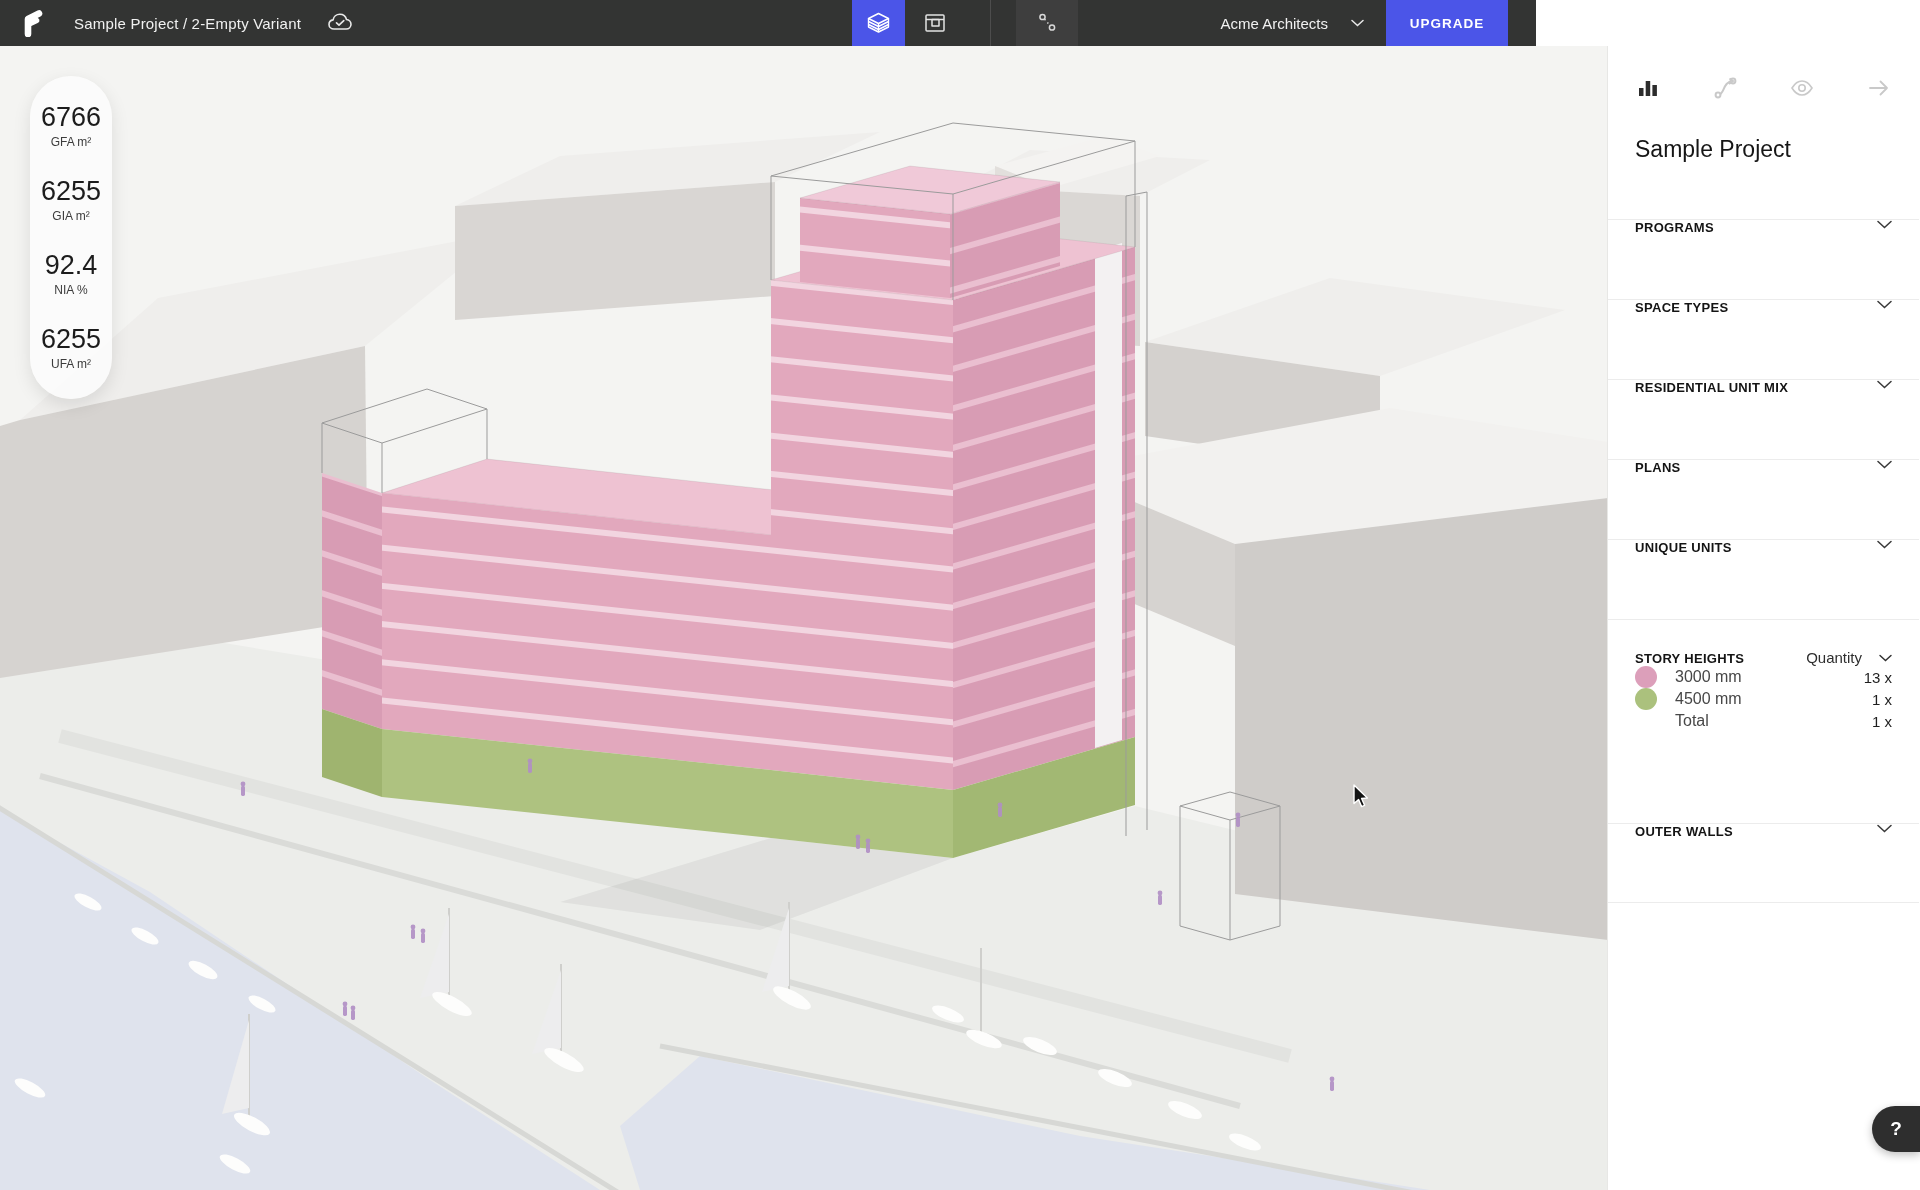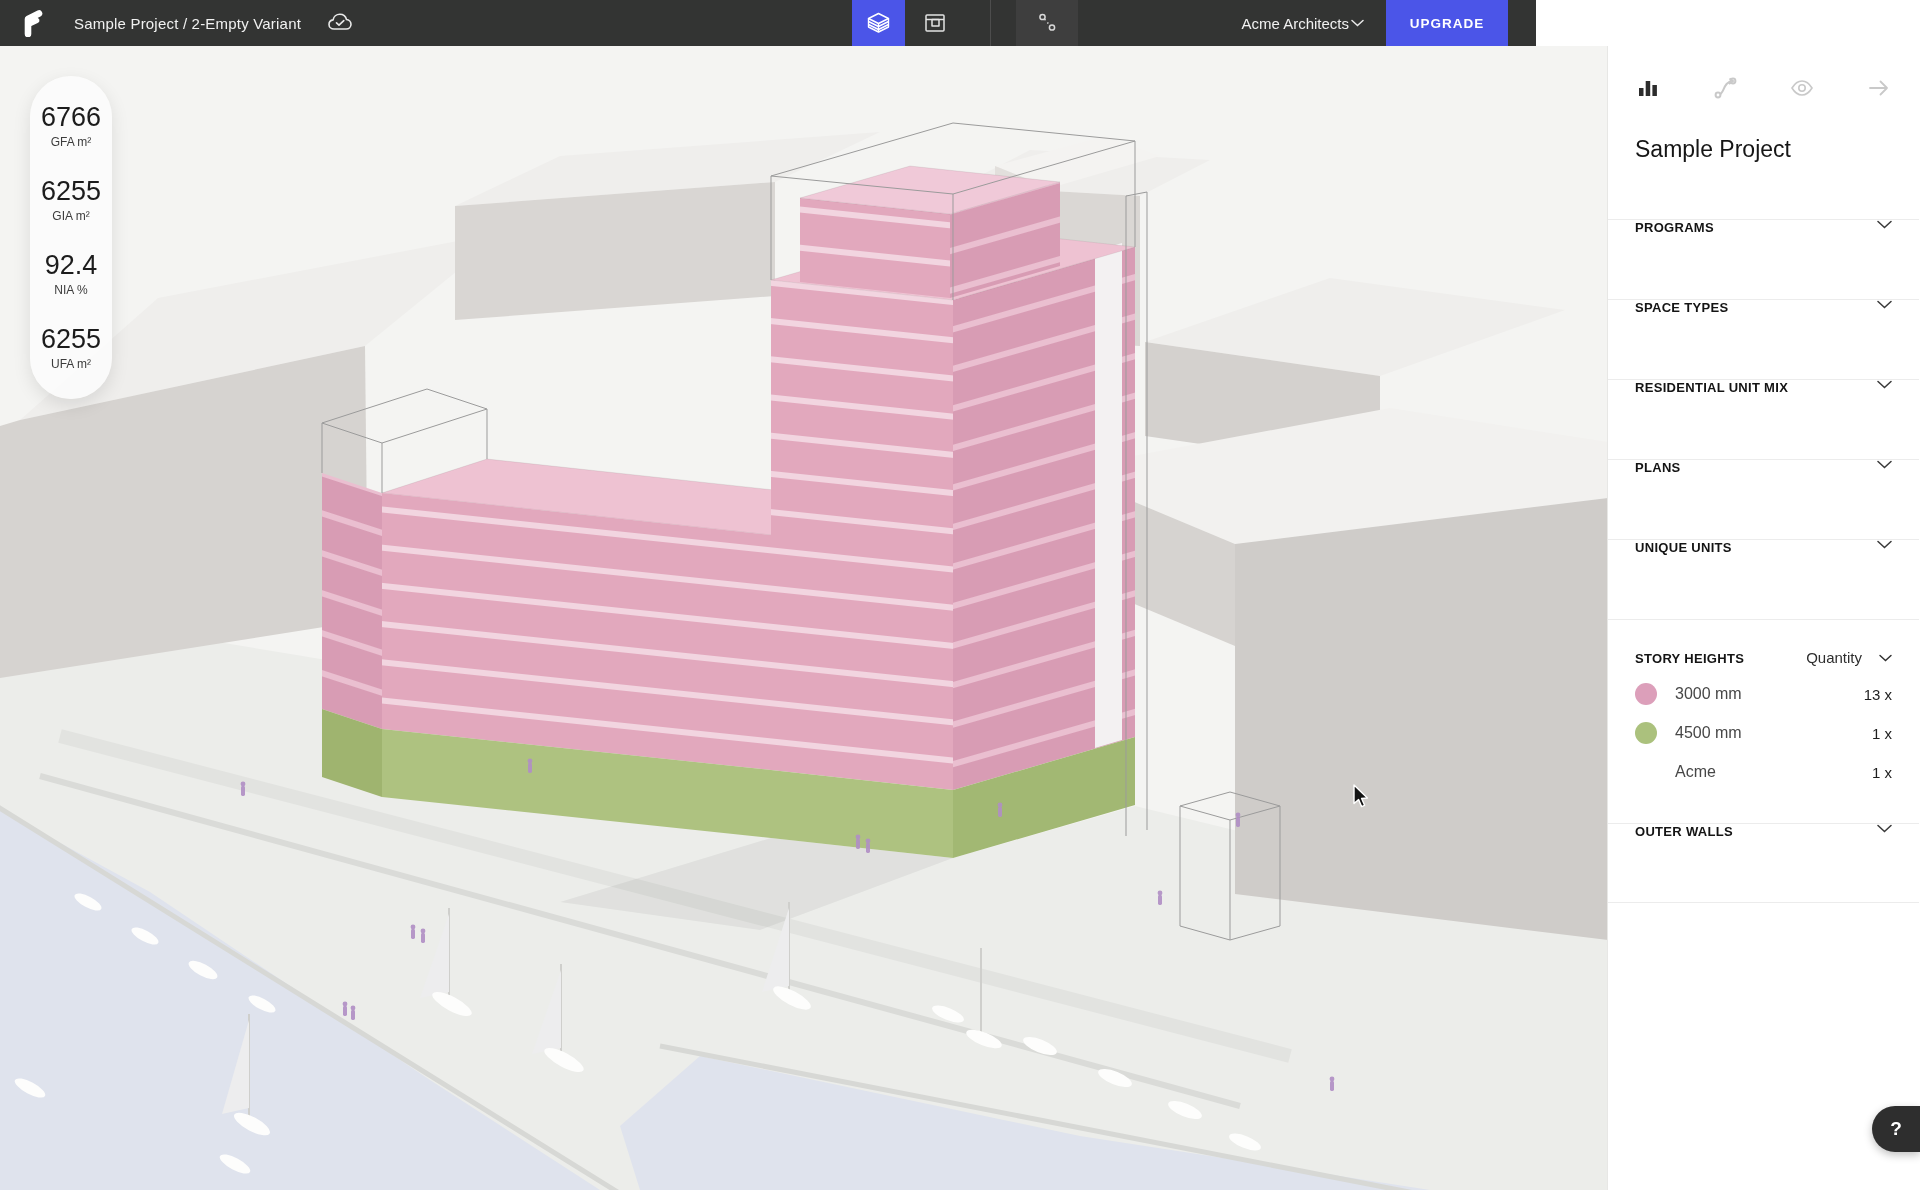--- a/index.html
+++ b/index.html
@@ -16,21 +16,21 @@
   .topbar{position:absolute;left:0;top:0;width:1536px;height:46px;background:var(--c-topbar);display:flex;align-items:center;z-index:40}
   .tb-logo{margin-left:20px;display:flex;align-items:center;cursor:pointer}
   .tb-title{margin-left:30px;color:#f1f1f1;font-size:15px;letter-spacing:.2px;cursor:pointer}
   .tb-cloud{margin-left:26px;display:flex;align-items:center}
   .tb-center{position:absolute;left:0;top:0;height:46px;width:100%;pointer-events:none}
   .tb-btn{pointer-events:auto;position:absolute;top:0;height:46px;border:none;background:transparent;display:flex;align-items:center;justify-content:center;cursor:pointer;color:#e8e8e8}
   .tb-btn.active{background:var(--c-accent)}
   .tb-btn.tool{background:#3e3e3e;color:#dcdcdc}
   .tb-sep{position:absolute;top:0;height:46px;width:1px;background:#4d4d4d}
   .tb-right{position:absolute;right:0;top:0;height:46px;display:flex;align-items:center}
-  .org{display:flex;align-items:center;gap:2px;color:#f1f1f1;font-size:15px;margin-right:22px;cursor:pointer}
+  .org{display:flex;align-items:center;gap:23px;color:#f1f1f1;font-size:15px;margin-right:22px;cursor:pointer}
   .upgrade{height:46px;width:122px;margin-right:28px;border:none;background:var(--c-accent);color:#fff;font-family:inherit;font-size:13.5px;font-weight:700;letter-spacing:1px;cursor:pointer}
 
   
   .viewport{position:absolute;left:0;top:46px;width:1608px;height:1144px;background:var(--c-sky)}
   .viewport svg{display:block}
   .cursor{position:absolute;left:1352px;top:784px;z-index:60;pointer-events:none}
 
   
   .stats{position:absolute;left:30px;top:76px;width:82px;border-radius:41px;background:rgba(253,253,253,.82);
     box-shadow:0 6px 18px rgba(0,0,0,.10);padding:26px 4px 28px;z-index:30;text-align:center}
@@ -46,21 +46,21 @@
   .side-icons .ic{width:26px;height:26px;display:flex;align-items:center;justify-content:center;cursor:pointer}
   .ic.on{color:#2c2c2c}
   .ic.off{color:#c9c9c9}
   .side-title{margin-top:30px;margin-bottom:55px;font-size:23px;line-height:30px;font-weight:500;color:#161616}
   .sec{height:80px;border-top:1px solid #ececec;display:flex;align-items:flex-start;justify-content:space-between;padding:0 27px;cursor:pointer}
   .sec .lb{font-size:13px;font-weight:700;letter-spacing:.3px;color:#141414}
   .story{border-top:1px solid #ececec;padding:26px 27px 0;height:204px}
   .story-head{display:flex;justify-content:space-between;align-items:flex-end;height:20px}
   .story-head .lb{font-size:13px;font-weight:700;letter-spacing:.3px;color:#141414}
   .qty{display:flex;align-items:center;gap:17px;font-size:15px;color:#2e2e2e;cursor:pointer}
-  .srow{display:flex;align-items:center;height:22px;margin-top:17px}
+  .srow{display:flex;align-items:center;height:22px;}
   .srow:first-of-type{margin-top:18px}
   .dot{width:22px;height:22px;border-radius:50%;margin-right:18px}
   .dot.pink{background:var(--c-legend-pink)}
   .dot.green{background:var(--c-legend-green)}
   .srow .nm{font-size:16px;color:#474747;flex:1}
   .srow .val{font-size:15px;color:#1f1f1f}
   .srow.total .nm{margin-left:40px}
   .chev{flex:none}
 
   
@@ -394,21 +394,21 @@
       <span class="dot pink"></span>
       <span class="nm">3000 mm</span>
       <span class="val">13 x</span>
     </div>
     <div class="srow">
       <span class="dot green"></span>
       <span class="nm">4500 mm</span>
       <span class="val">1 x</span>
     </div>
     <div class="srow total">
-      <span class="nm">Acme</span>
+      <span class="nm">Total</span>
       <span class="val">1 x</span>
     </div>
   </div>
 
   <div class="sec" style="border-bottom:1px solid #ececec">
     <span class="lb">OUTER WALLS</span>
     <svg class="chev" width="15" height="9" viewBox="0 0 15 9" fill="none" stroke="#3a3a3a" stroke-width="1.5" stroke-linecap="round">
         <path d="M1,1.5 L7.5,7.5 L14,1.5"></path>
       </svg>
   </div>

